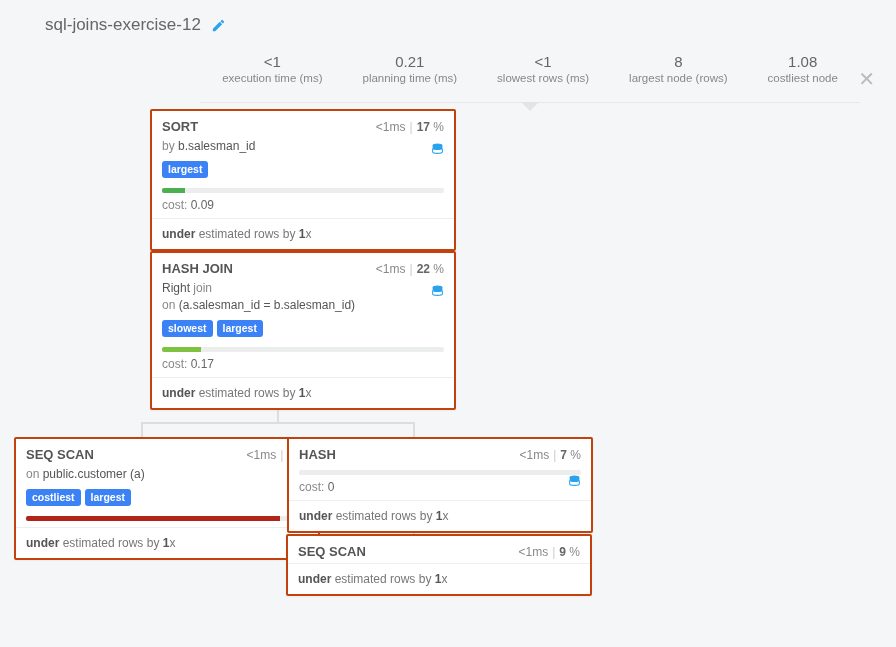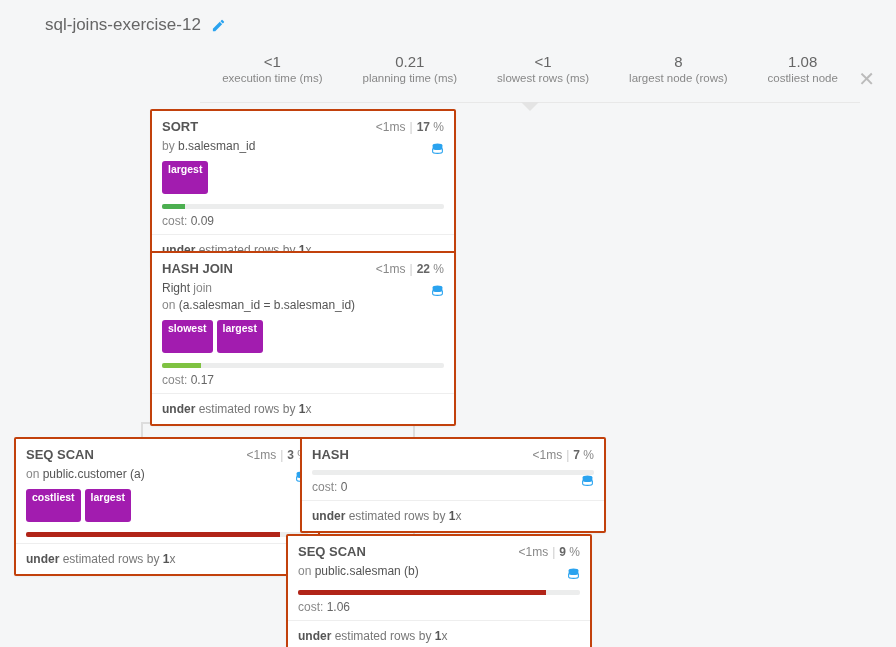--- a/index.html
+++ b/index.html
@@ -92,24 +92,24 @@
   .node-desc { font-size: 12px; color: #888; line-height: 1.4; }
   .node-desc .strong { color: #555; }
   .db-icon {
     position: absolute;
     right: 10px;
     top: 4px;
     color: #2aa3ef;
   }
   .tags { margin-top: 6px; display: flex; gap: 4px; }
   .tag {
-    background: #a21caf;
+    background: #3b82f6;
     color: #fff;
     font-size: 10.5px;
-    padding: 2px 6px 19px 6px;
+    padding: 2px 6px 3px 6px;
     border-radius: 3px;
     font-weight: 600;
   }
   .bar {
     margin-top: 10px;
     height: 5px;
     background: #eceded;
     border-radius: 2px;
     position: relative;
     overflow: hidden;
@@ -250,21 +250,21 @@
         <span class="tag">costliest</span>
         <span class="tag">largest</span>
       </div>
       <div class="bar">
           <div class="bar-fill" style="width:90%;background:#b12418;"></div>
         </div>
     </div>
     <div class="node-foot"><b>under</b><span> estimated rows by </span><b>1</b><span>x</span></div>
   </div>
 
-  <div class="node" style="left:300px; top:334px;">
+  <div class="node" style="left:287px; top:334px;">
     <div class="node-head">
       <span class="node-op">HASH</span>
       <span class="node-time"><span>&lt;1ms</span><span class="sep">|</span><span class="pct"><span>7</span></span><span> %</span></span>
     </div>
     <div class="node-body">
       <span class="db-icon">
           <svg width="13" height="14" viewBox="0 0 24 24" fill="currentColor">
             <ellipse cx="12" cy="5" rx="9" ry="3"></ellipse>
             <path d="M3 5v6c0 1.66 4 3 9 3s9-1.34 9-3V5"></path>
             <path d="M3 11v6c0 1.66 4 3 9 3s9-1.34 9-3v-6" fill="none" stroke="currentColor" stroke-width="2"></path>
@@ -276,30 +276,16 @@
       <div class="cost-row"><span>cost: </span><span class="val">0</span></div>
     </div>
     <div class="node-foot"><b>under</b><span> estimated rows by </span><b>1</b><span>x</span></div>
   </div>
 
   <div class="node" style="left:286px; top:431px;">
     <div class="node-head">
       <span class="node-op">SEQ SCAN</span>
       <span class="node-time"><span>&lt;1ms</span><span class="sep">|</span><span class="pct"><span>9</span></span><span> %</span></span>
     </div>
-    <div class="node-body">
-      <span class="db-icon">
-          <svg width="13" height="14" viewBox="0 0 24 24" fill="currentColor">
-            <ellipse cx="12" cy="5" rx="9" ry="3"></ellipse>
-            <path d="M3 5v6c0 1.66 4 3 9 3s9-1.34 9-3V5"></path>
-            <path d="M3 11v6c0 1.66 4 3 9 3s9-1.34 9-3v-6" fill="none" stroke="currentColor" stroke-width="2"></path>
-          </svg>
-        </span>
-      <div class="node-desc"><span>on </span><span class="strong">public.salesman (b)</span></div>
-      <div class="bar">
-          <div class="bar-fill" style="width:88%;background:#b12418;"></div>
-        </div>
-      <div class="cost-row"><span>cost: </span><span class="val">1.06</span></div>
-    </div>
     <div class="node-foot"><b>under</b><span> estimated rows by </span><b>1</b><span>x</span></div>
   </div>
 
 </div>
 
 </body></html>

